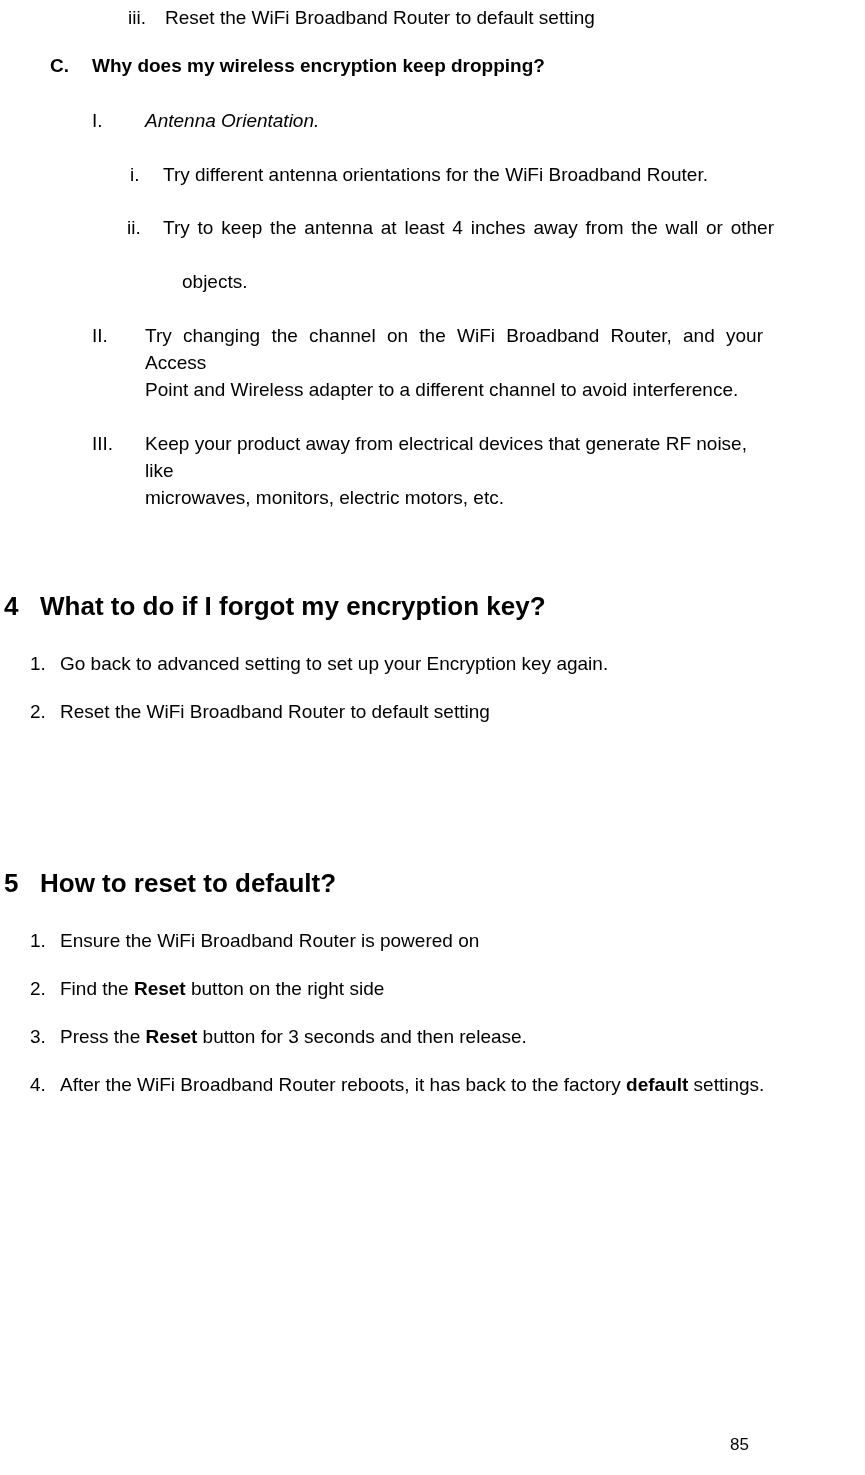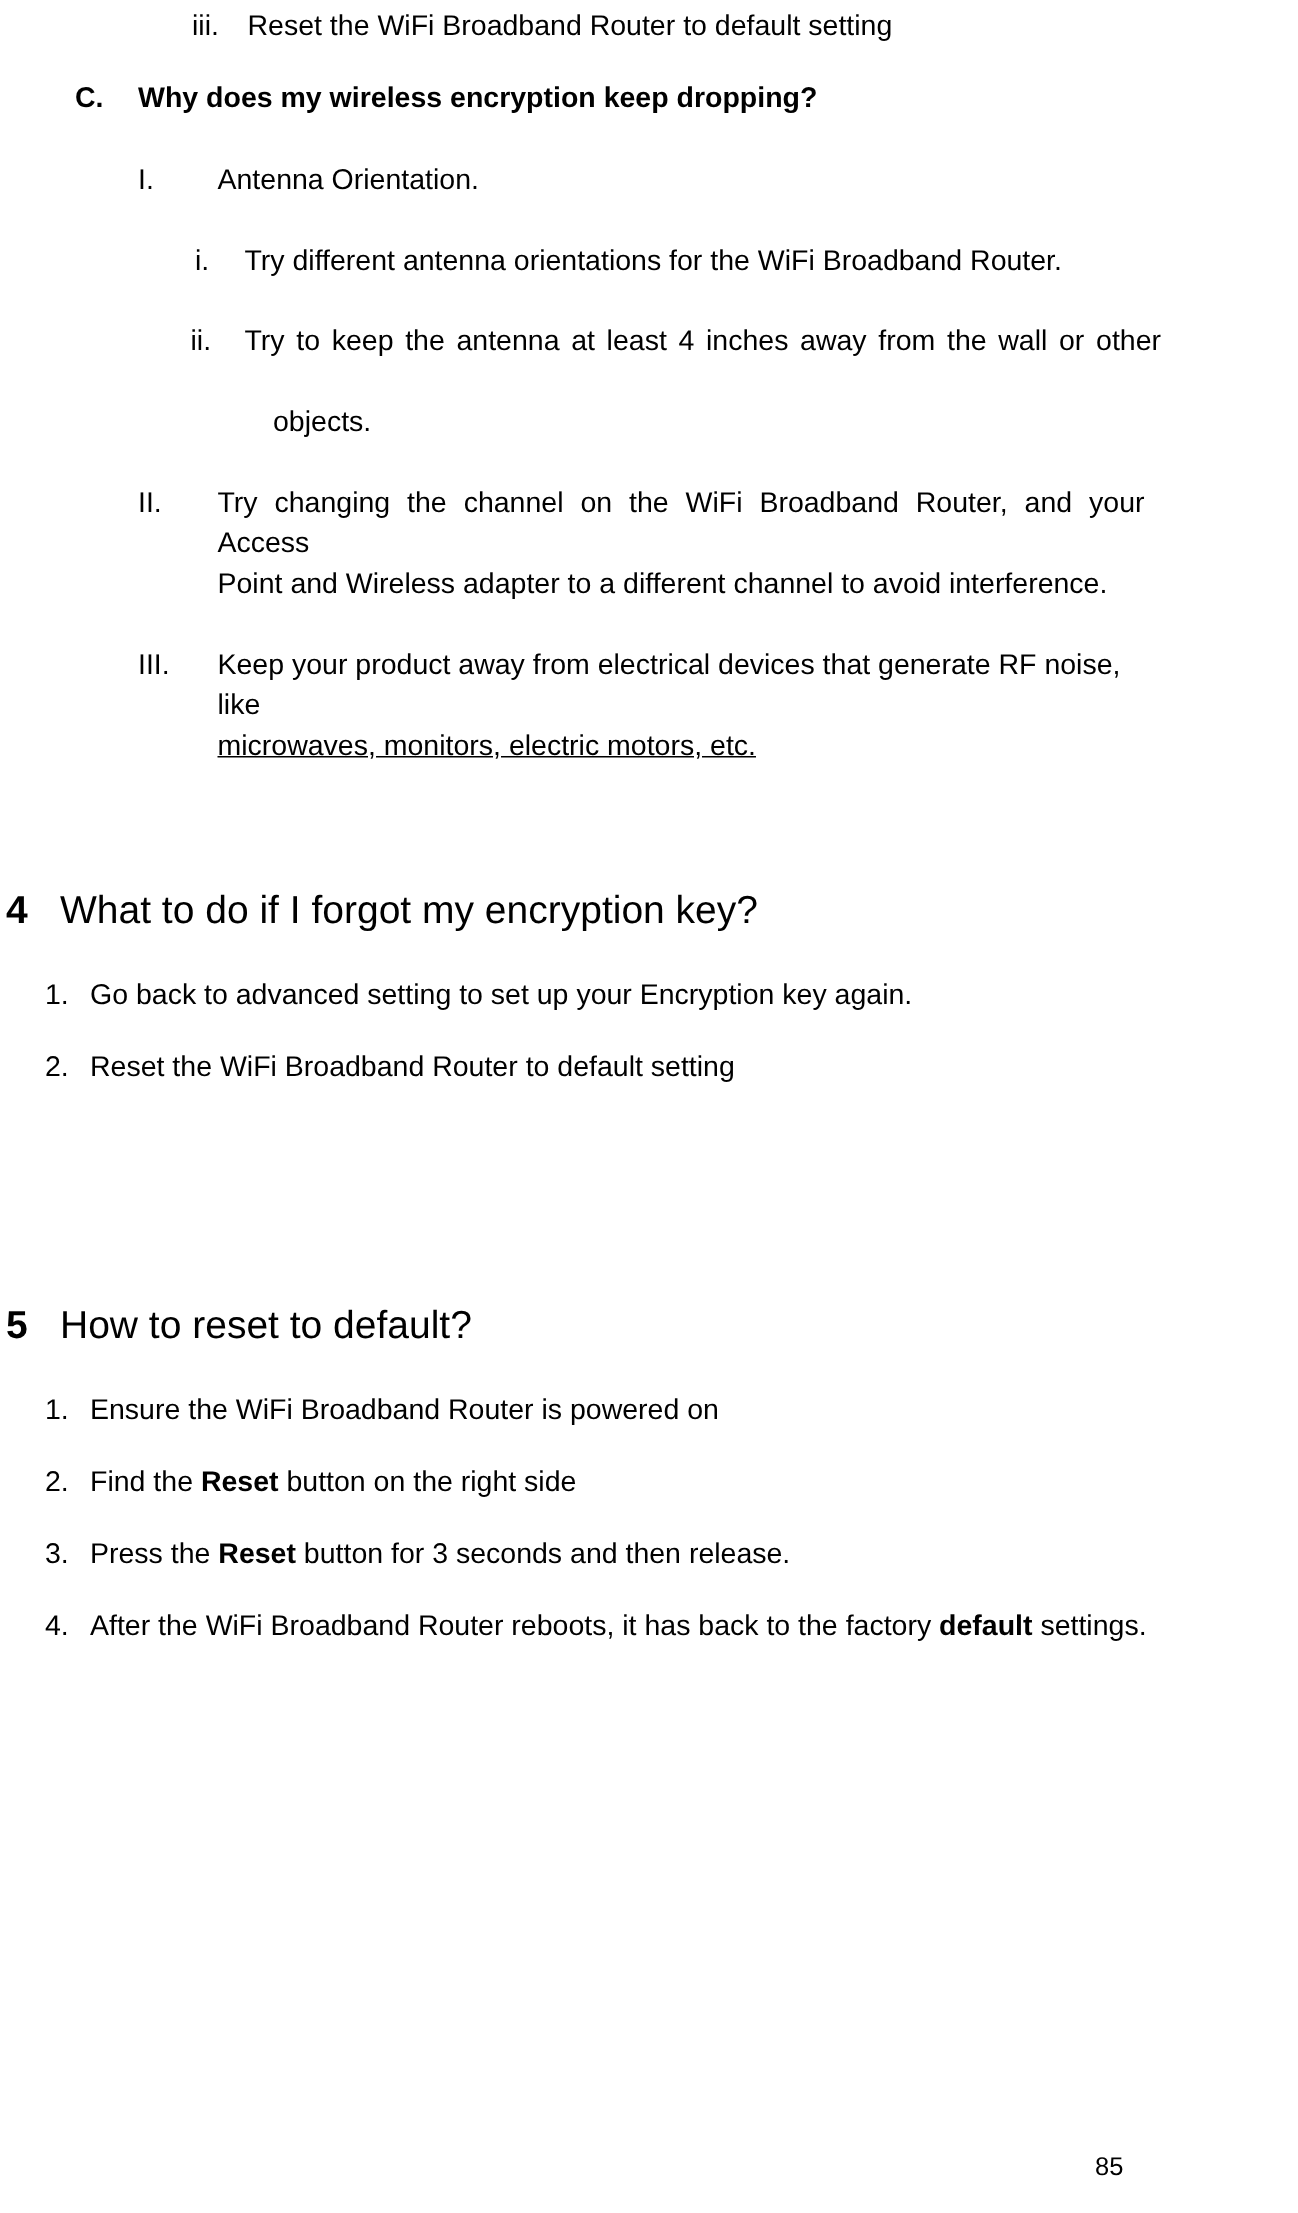--- a/index.html
+++ b/index.html
@@ -30,21 +30,21 @@
     right: 0;
   }
   .h2-num {
     position: absolute;
     font-size: 26px;
     font-weight: bold;
   }
   .h2-text {
     position: absolute;
     font-size: 26px;
-    font-weight: normal;
+    font-weight: bold;
   }
   .bold { font-weight: bold; }
   .page-num {
     position: absolute;
     bottom: 20px;
     right: 25px;
     font-size: 17px;
   }
 </style>
 </head>
@@ -58,21 +58,21 @@
       <span style="position:absolute; left:165px;">Reset the WiFi Broadband Router to default setting</span>
     </div>
 
     <div class="row" style="top:53px;">
       <span class="bold" style="position:absolute; left:50px;">C.</span>
       <span class="bold" style="position:absolute; left:92px;">Why does my wireless encryption keep dropping?</span>
     </div>
 
     <div class="row" style="top:108px;">
       <span style="position:absolute; left:92px;">I.</span>
-      <span style="position:absolute; left:145px;">Antenna Orientation.</span>
+      <span style="position:absolute; left:145px;font-style:italic;">Antenna Orientation.</span>
     </div>
 
     <div class="row" style="top:162px;">
       <span style="position:absolute; left:130px;">i.</span>
       <span style="position:absolute; left:163px;">Try different antenna orientations for the WiFi Broadband Router.</span>
     </div>
 
     <div class="row" style="top:215px;">
       <span style="position:absolute; left:127px;">ii.</span>
       <div style="position:absolute; left:163px; right:0; text-align:justify; text-align-last:justify;">Try to keep the antenna at least 4 inches away from the wall or other</div>
@@ -87,21 +87,21 @@
     </div>
     <div class="row" style="top:377px;">
       <span style="position:absolute; left:145px;">Point and Wireless adapter to a different channel to avoid interference.</span>
     </div>
 
     <div class="row" style="top:431px;">
       <span style="position:absolute; left:92px;">III.</span>
       <span style="position:absolute; left:145px;">Keep your product away from electrical devices that generate RF noise, like</span>
     </div>
     <div class="row" style="top:485px;">
-      <span style="position:absolute; left:145px;text-decoration:underline;">microwaves, monitors, electric motors, etc.</span>
+      <span style="position:absolute; left:145px;">microwaves, monitors, electric motors, etc.</span>
     </div>
 
     <div class="row" style="top:588px;">
       <span class="h2-num" style="left:4px;">4</span>
       <span class="h2-text" style="left:40px;">What to do if I forgot my encryption key?</span>
     </div>
 
     <div class="row" style="top:651px;">
       <span style="position:absolute; left:30px;">1.</span>
       <span style="position:absolute; left:60px;">Go back to advanced setting to set up your Encryption key again.</span>

